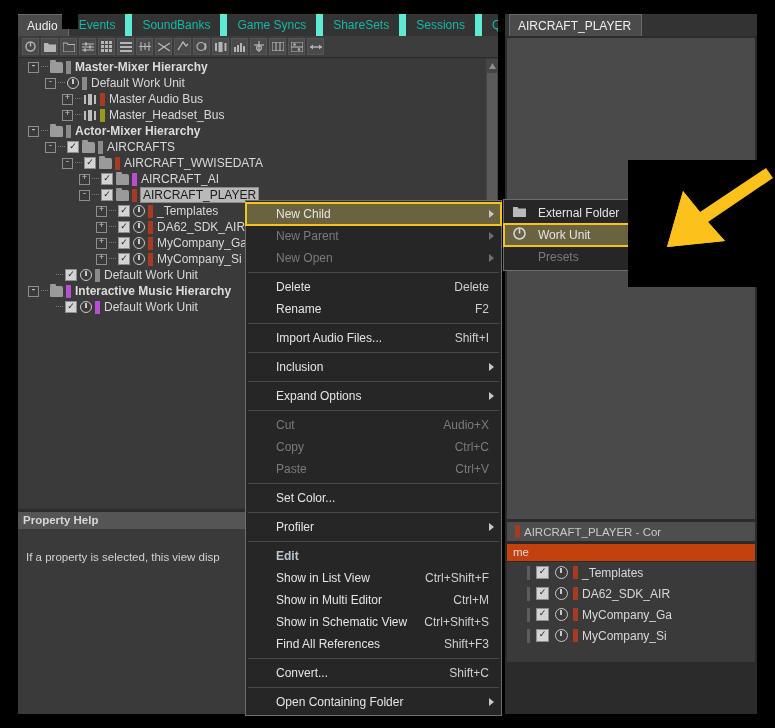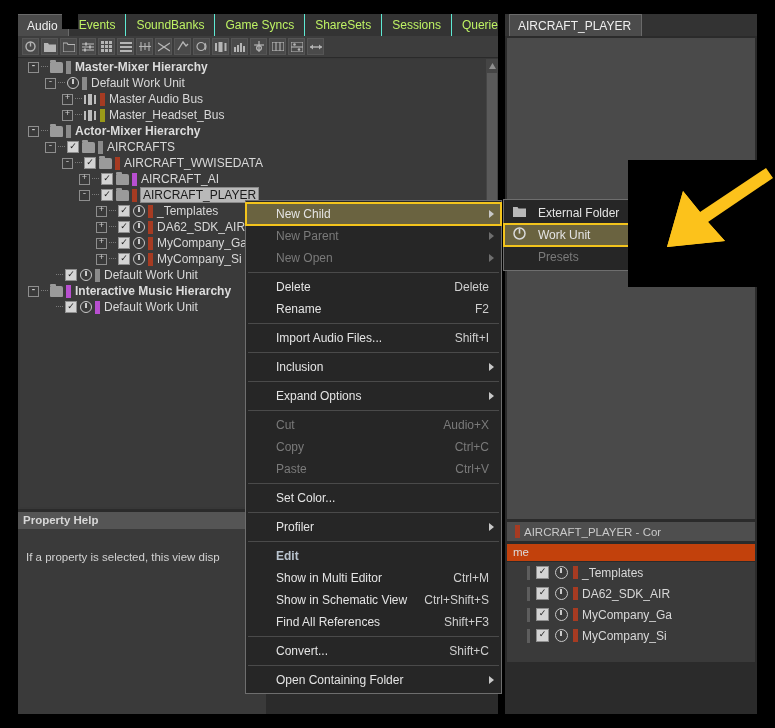--- a/index.html
+++ b/index.html
@@ -36,23 +36,23 @@
     width: 480px;
     height: 22px;
     background: #2e2e2e;
     display: flex;
     align-items: stretch;
     border-bottom: 1px solid #1d1d1d;
   }
   .tab {
     padding: 3px 10px 2px 10px;
     font-size: 12px;
-    color: #bef264;
+    color: #14b8a6;
     background: #333333;
-    border-right: 1px solid #5eead4;
+    border-right: 7px solid #5eead4;
     line-height: 16px;
     white-space: nowrap;
   }
   .tab.active {
     background: #4b4b4b;
     color: #efefef;
     border-top: 1px solid #6a6a6a;
     border-left: 1px solid #6a6a6a;
     border-right: 1px solid #6a6a6a;
   }
@@ -842,20 +842,24 @@
       <div class="msep"></div>
       <div class="mi">
         <span>Profiler</span>
         <span class="arrow"></span>
       </div>
       <div class="msep"></div>
       <div class="mi section">
         <span>Edit</span>
       </div>
       <div class="mi">
+        <span>Show in List View</span>
+        <span class="sc">Ctrl+Shift+F</span>
+      </div>
+      <div class="mi">
         <span>Show in Multi Editor</span>
         <span class="sc">Ctrl+M</span>
       </div>
       <div class="mi">
         <span>Show in Schematic View</span>
         <span class="sc">Ctrl+Shift+S</span>
       </div>
       <div class="mi">
         <span>Find All References</span>
         <span class="sc">Shift+F3</span>

